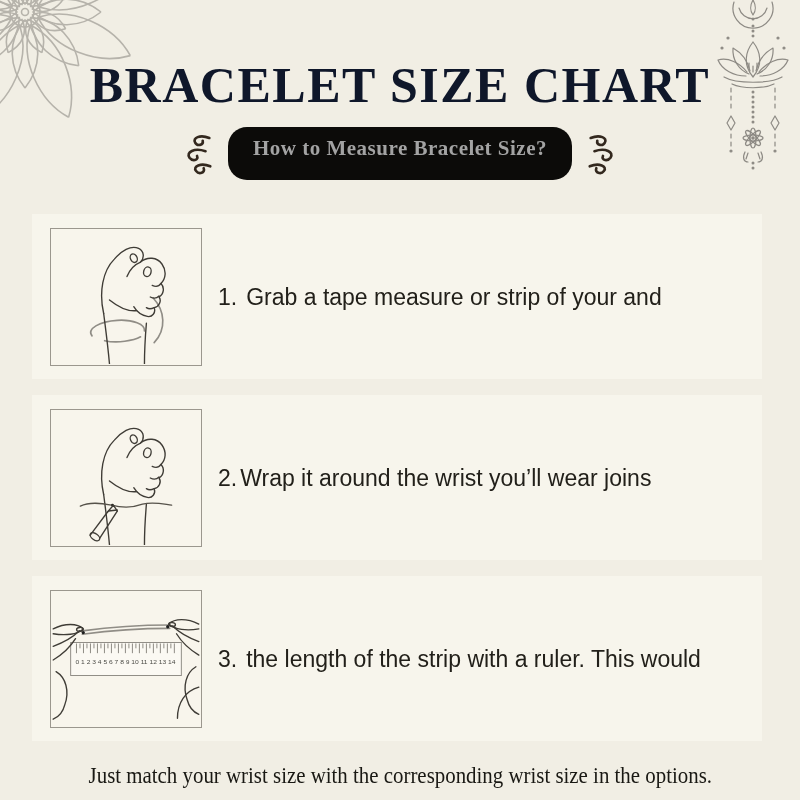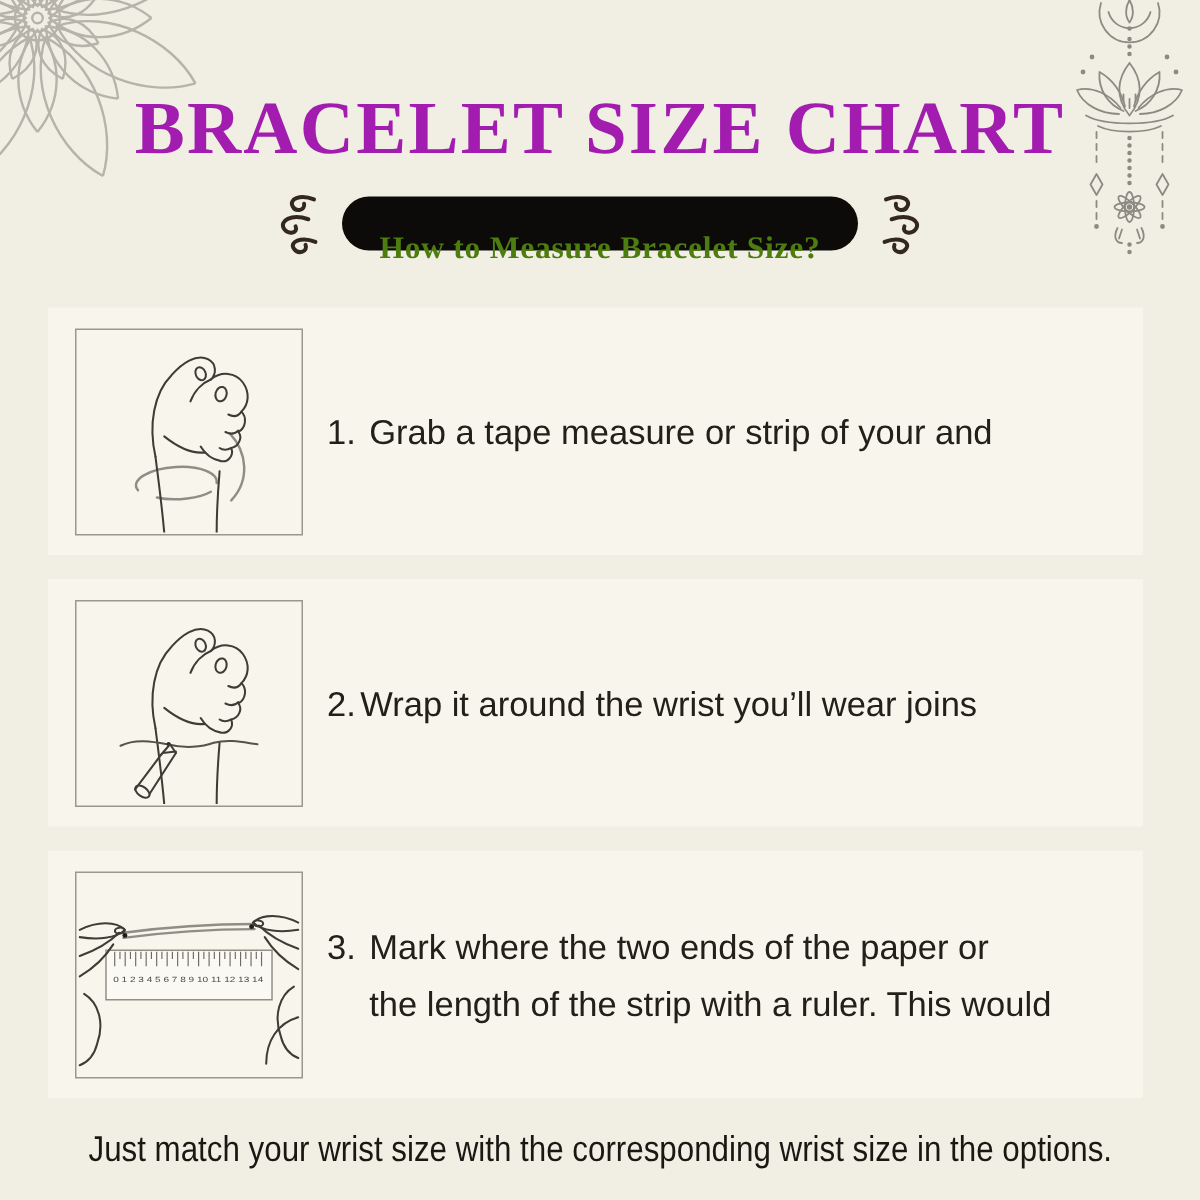--- a/index.html
+++ b/index.html
@@ -17,32 +17,32 @@
   .lotus   { position:absolute; left:698px; top:0;      width:110px; height:172px; }
 
   
   .title {
     margin-top:56px;
     text-align:center;
     font-family:"Liberation Serif", serif;
     font-weight:bold;
     font-size:50px;
     letter-spacing:1.5px;
-    color:#a21caf;
+    color:#0f172a;
   }
   .badge-row {
     margin-top:13px;
     display:flex; justify-content:center; align-items:center; gap:13px;
   }
   .flourish { width:34px; height:44px; flex:none; }
   .pill {
     background:#0c0b09;
-    color:#4d7c0f;
-    height:36px; line-height:37px;
-    padding:16px 25px;
+    color:#a3a3a3;
+    height:53px; line-height:37px;
+    padding:3px 25px;
     border-radius:19px;
     font-family:"Liberation Serif", serif;
     font-weight:bold;
     font-size:21px;
     letter-spacing:0.5px;
     white-space:nowrap;
   }
 
   
   .steps { margin-top:34px; }
@@ -71,20 +71,21 @@
   .num { flex:none; margin-right:9px; }
   .band:nth-child(2) .num { margin-right:3px; }
   .line { white-space:nowrap; }
 
   
   .footer {
     margin-top:21px;
     text-align:center;
     font-size:24px;
     color:#191813;
+    font-family:Liberation Serif, serif;
   }
   .footer span { display:inline-block; transform:scaleX(0.87); transform-origin:center; white-space:nowrap; }
 
   .ink { stroke:#3f3c36; fill:none; stroke-width:1.4; stroke-linecap:round; stroke-linejoin:round; }
   .soft { stroke:#908d86; fill:none; stroke-width:1.7; stroke-linecap:round; }
   .orn { stroke:#8d8a84; fill:none; stroke-width:1.2; stroke-linecap:round; stroke-linejoin:round; }
 </style>
 </head>
 <body>
 
@@ -273,21 +274,20 @@
         <use href="#pinch-hand"></use>
         <g transform="translate(150 -5) scale(-1 1)">
             <use href="#pinch-hand"></use>
           </g>
         <path class="ink" d="M150 98 C136 102 128 114 128 130"></path>
       </svg>
     </div>
     <div class="step-text">
       <span class="num">3.</span>
       <div class="lines">
-        <div class="line">Mark where the two ends of the paper or</div>
         <div class="line">the length of the strip with a ruler. This would</div>
       </div>
     </div>
   </div>
 
 </div>
 
 <div class="footer">
   <span>Just match your wrist size with the corresponding wrist size in the options.</span>
 </div>

